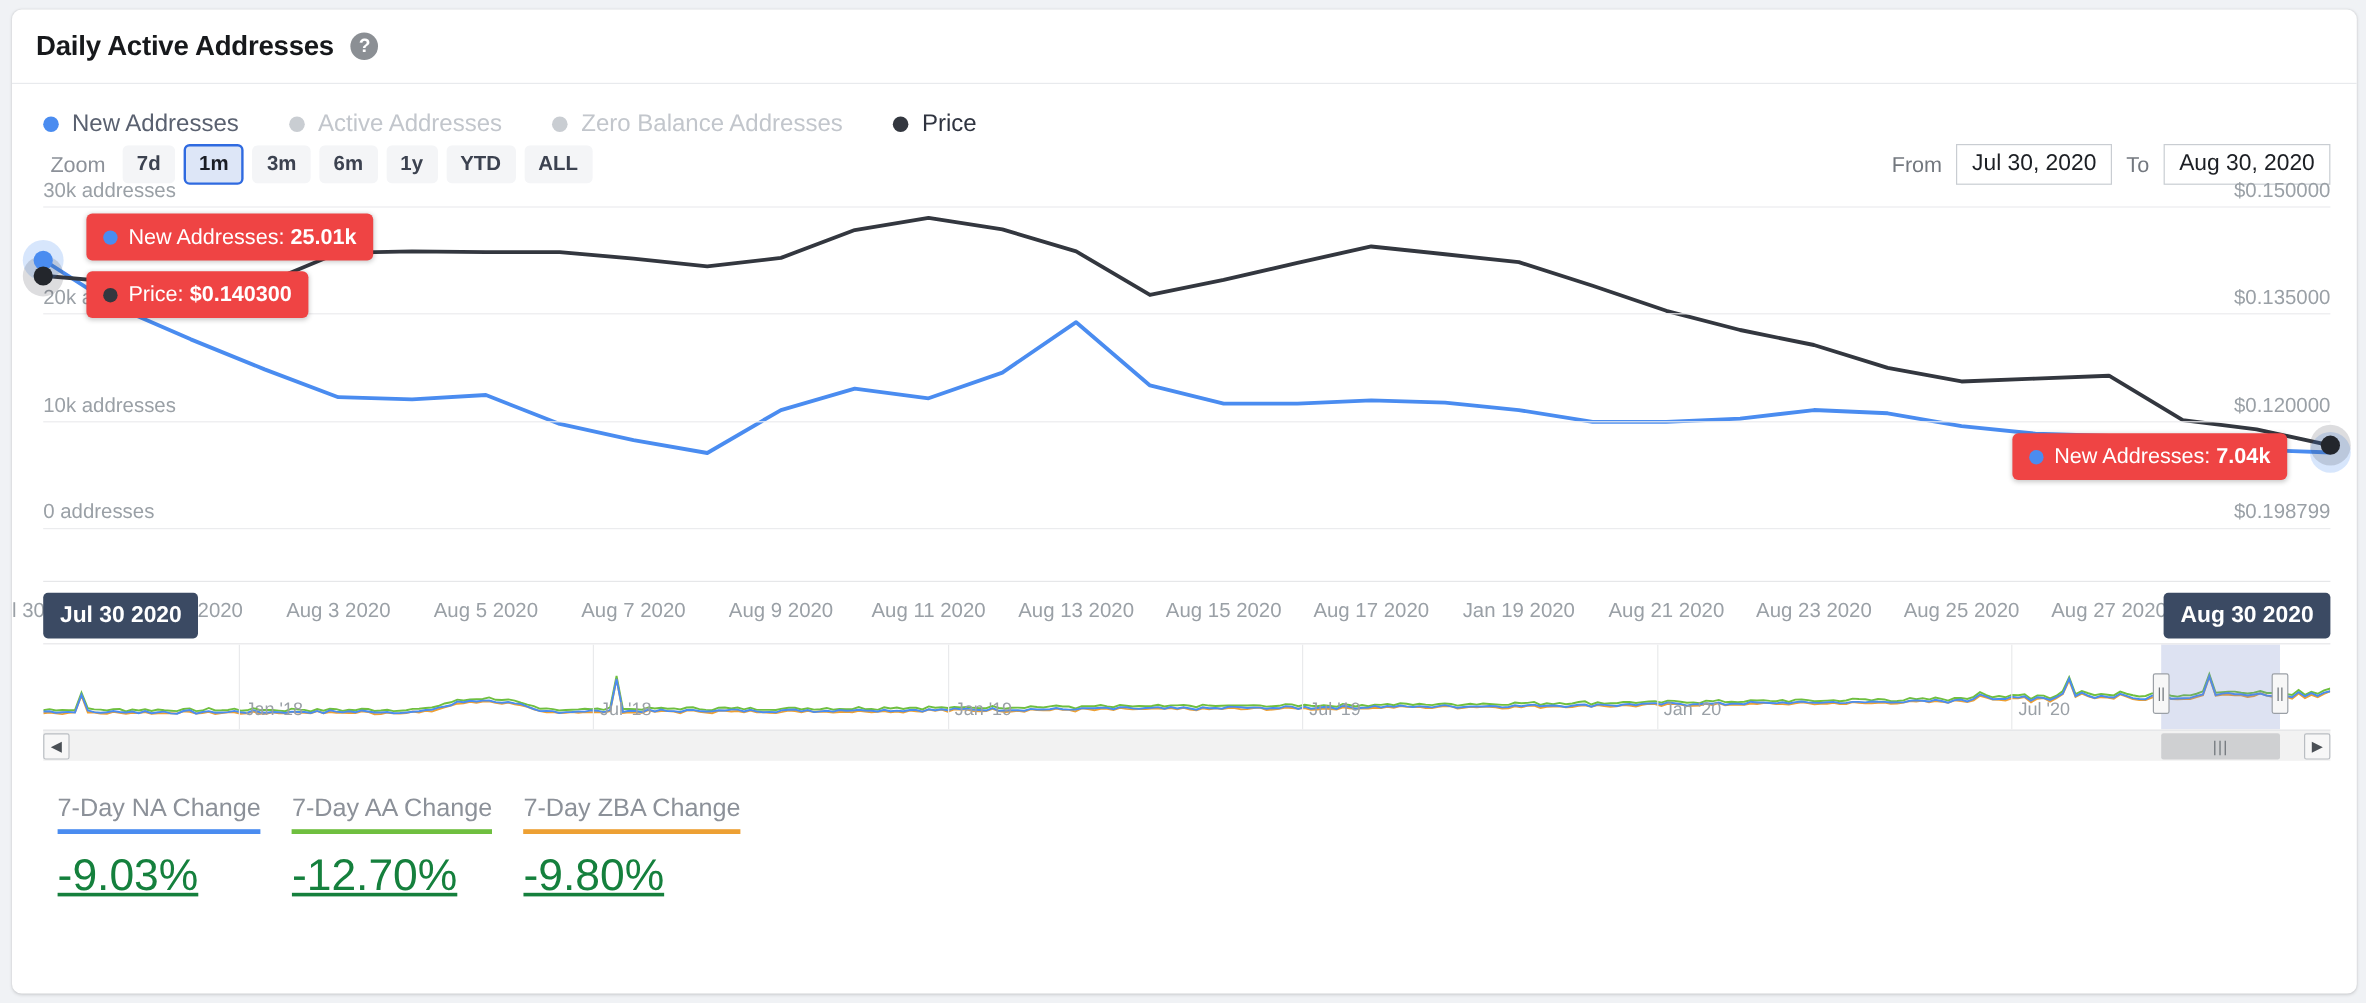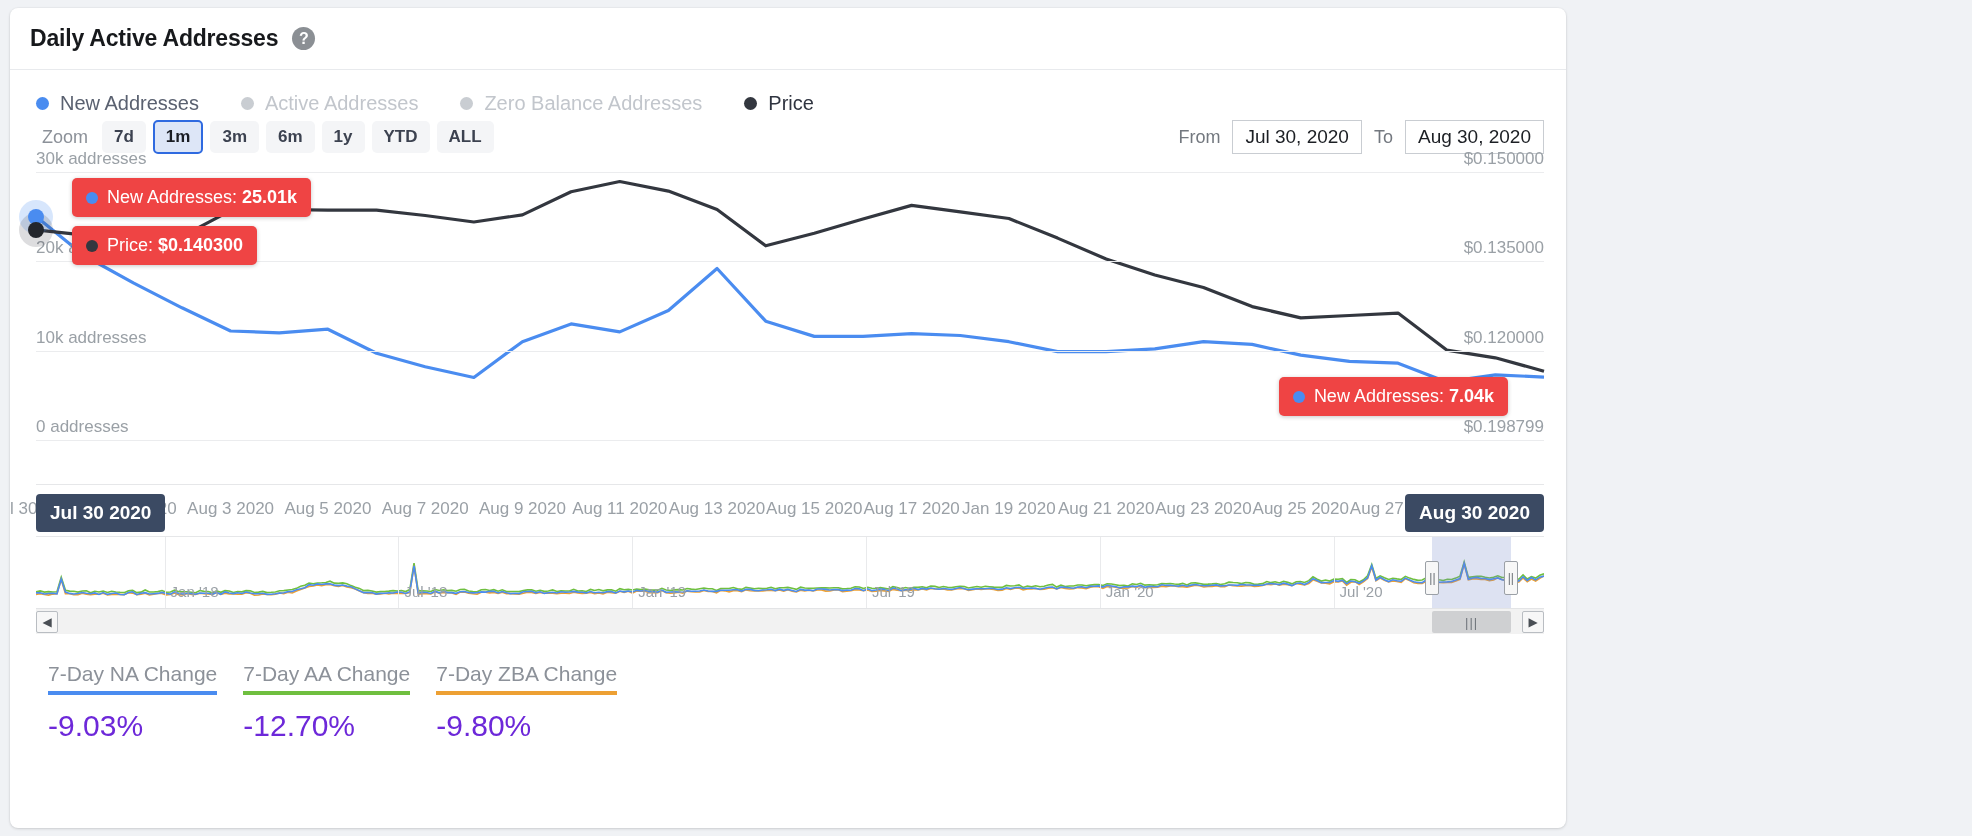--- a/index.html
+++ b/index.html
@@ -6,21 +6,21 @@
   html, body {
     margin: 0; padding: 0;
     width: 1972px; height: 836px;
     background: #f0f2f5;
     font-family: "Liberation Sans", sans-serif;
     overflow: hidden;
   }
   .card {
     position: absolute;
     left: 10px; top: 8px;
-    width: 1556px; height: 820px;
+    width: 1954px; height: 820px;
     background: #ffffff;
     border-radius: 8px;
     box-shadow: 0 1px 3px rgba(0,0,0,0.14), 0 0 0 1px rgba(0,0,0,0.02);
     overflow: hidden;
   }
   
   .card-header {
     height: 62px;
     display: flex; align-items: center;
     padding-left: 20px;
@@ -214,22 +214,23 @@
   }
   .stat { margin-right: 26px; }
   .stat-label {
     font-size: 21px; color: #8c9199;
     padding-bottom: 5px;
     border-bottom: 4px solid #4c1d95;
     display: inline-block;
     white-space: nowrap;
   }
   .stat-value {
-    font-size: 30px; color: #6d28d9;
+    font-size: 37px; color: #15803d;
     margin-top: 14px;
+    text-decoration: underline;
   }
 </style>
 </head>
 <body>
 
 <div class="card">
 
   <div class="card-header">
     <div class="card-title">Daily Active Addresses</div>
     <div class="help-icon">?</div>
@@ -290,21 +291,21 @@
     </div>
     <div class="tip" id="tip-l2" style="left: 36px; top: 62px;">
       <span class="tdot" style="background:#33373f"></span><span>Price:</span>
       <b>$0.140300</b>
     </div>
 
     <div class="marker-halo" id="halo-r-blue" style="background: rgba(74, 140, 240, 0.22); left: 1906px; top: 213.109px;"></div>
     <div class="marker-halo" id="halo-r-dark" style="background: rgba(51, 55, 63, 0.17); left: 1906px; top: 207.213px;"></div>
     <div class="marker-dot" id="dot-r-dark" style="background: rgb(35, 38, 44); left: 1906px; top: 207.213px;"></div>
 
-    <div class="tip" id="tip-r2" style="right: 36px; top: 213px;">
+    <div class="tip" id="tip-r2" style="right: 36px; top: 197px;">
       <span class="tdot" style="background:#4a8cf0"></span><span>New Addresses:</span>
       <b>7.04k</b>
     </div>
   <div class="gridline" style="top: 276px;"></div>
       <div class="axis-lab axis-left" style="top: 276px;">0 addresses</div>
       <div class="gridline" style="top: 186.667px;"></div>
       <div class="axis-lab axis-left" style="top: 186.667px;">10k addresses</div>
       <div class="gridline" style="top: 97.3333px;"></div>
       <div class="axis-lab axis-left" style="top: 97.3333px;">20k addresses</div>
       <div class="gridline" style="top: 8px;"></div>

